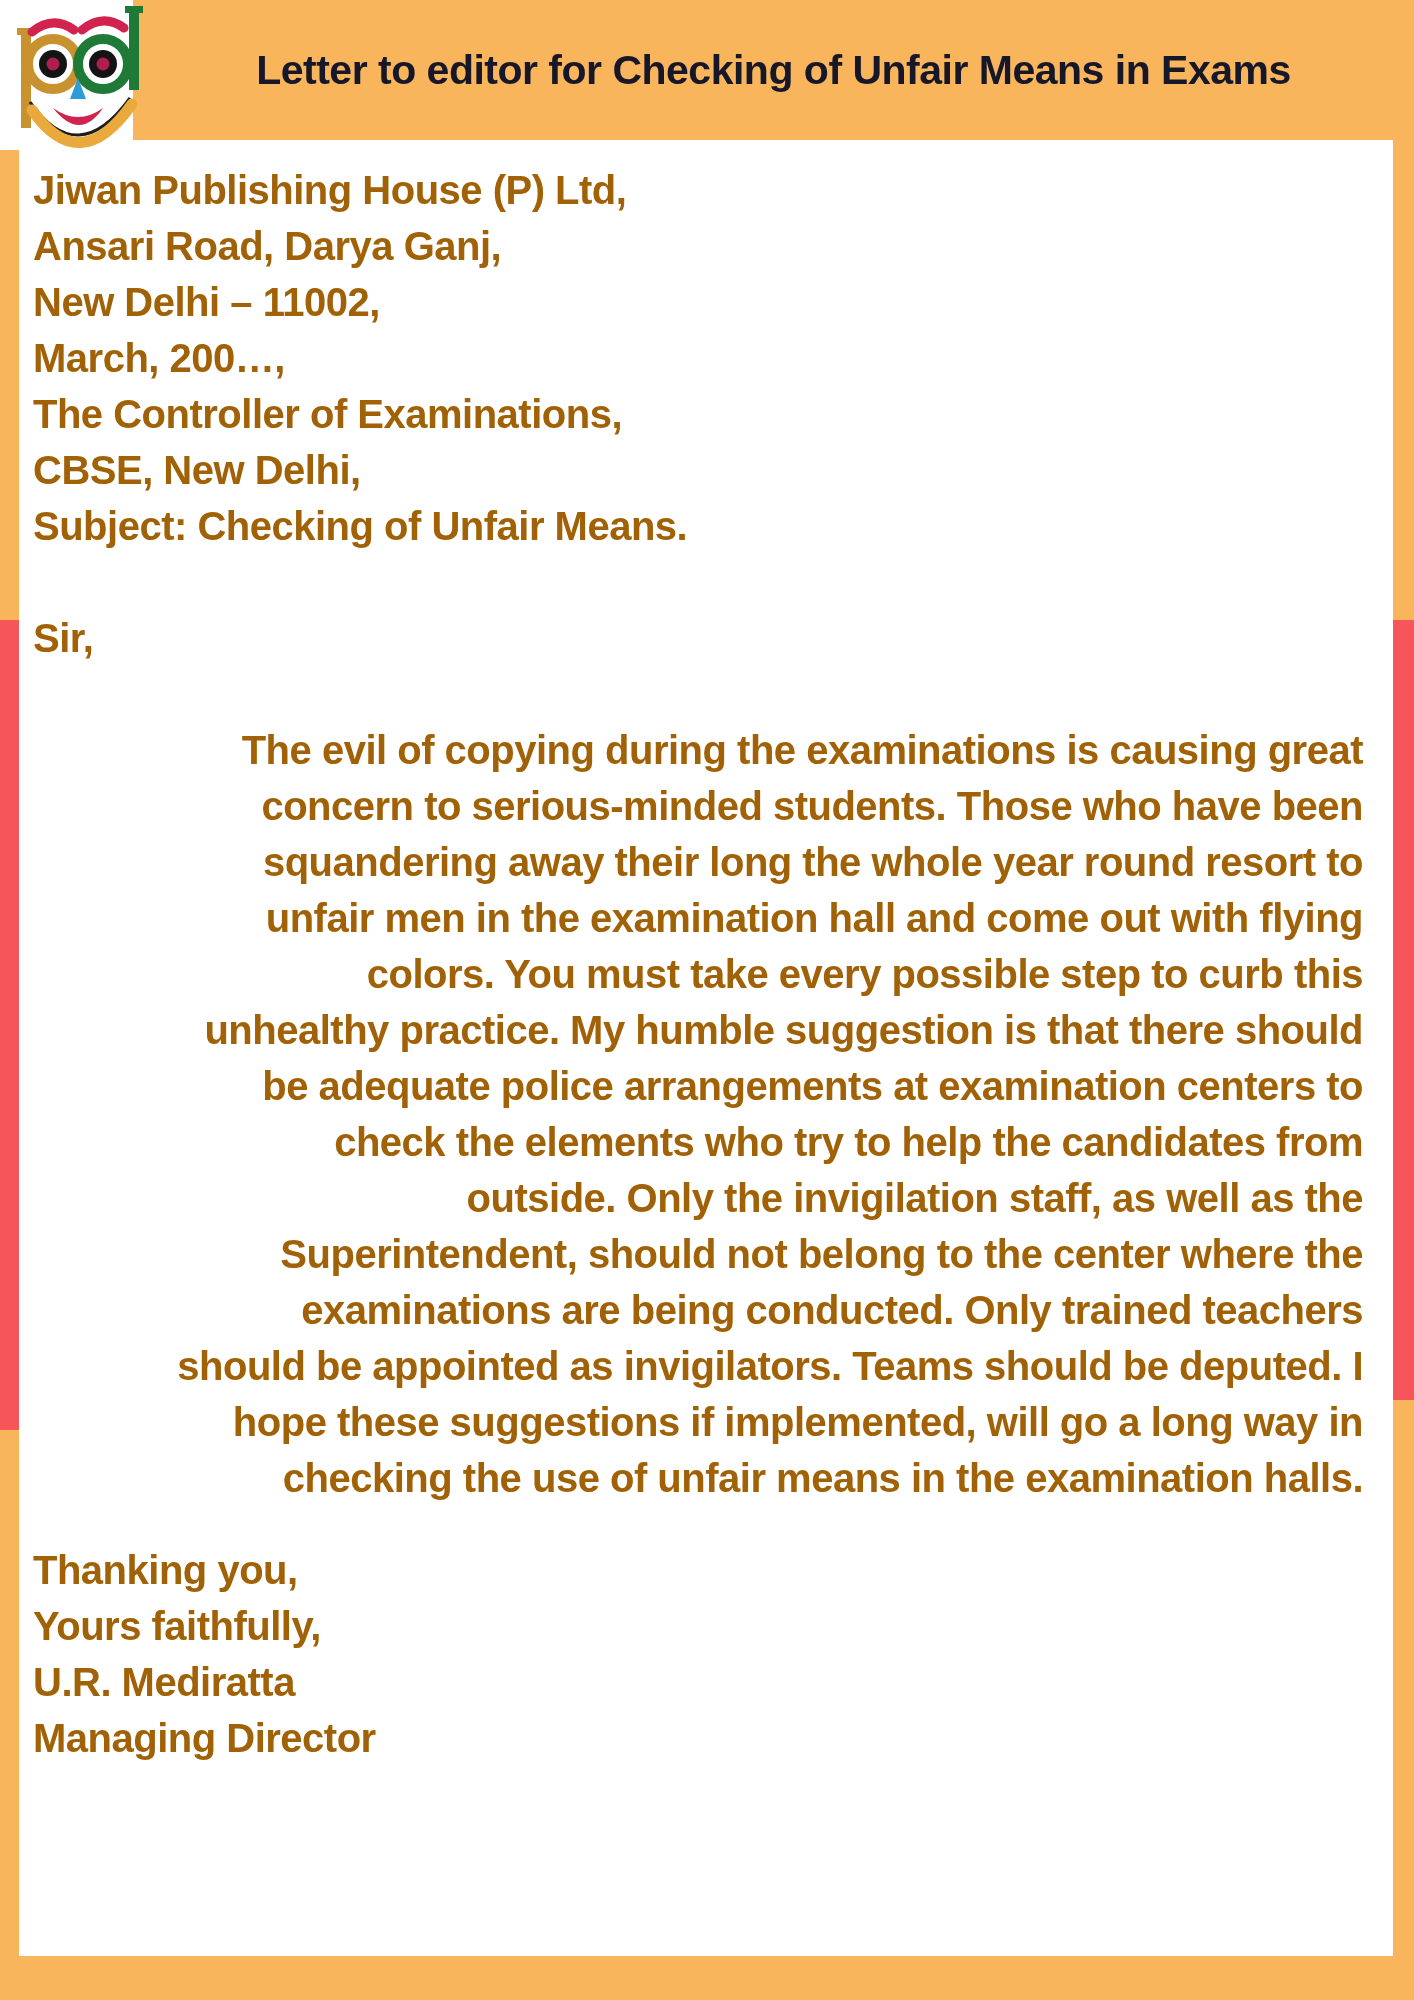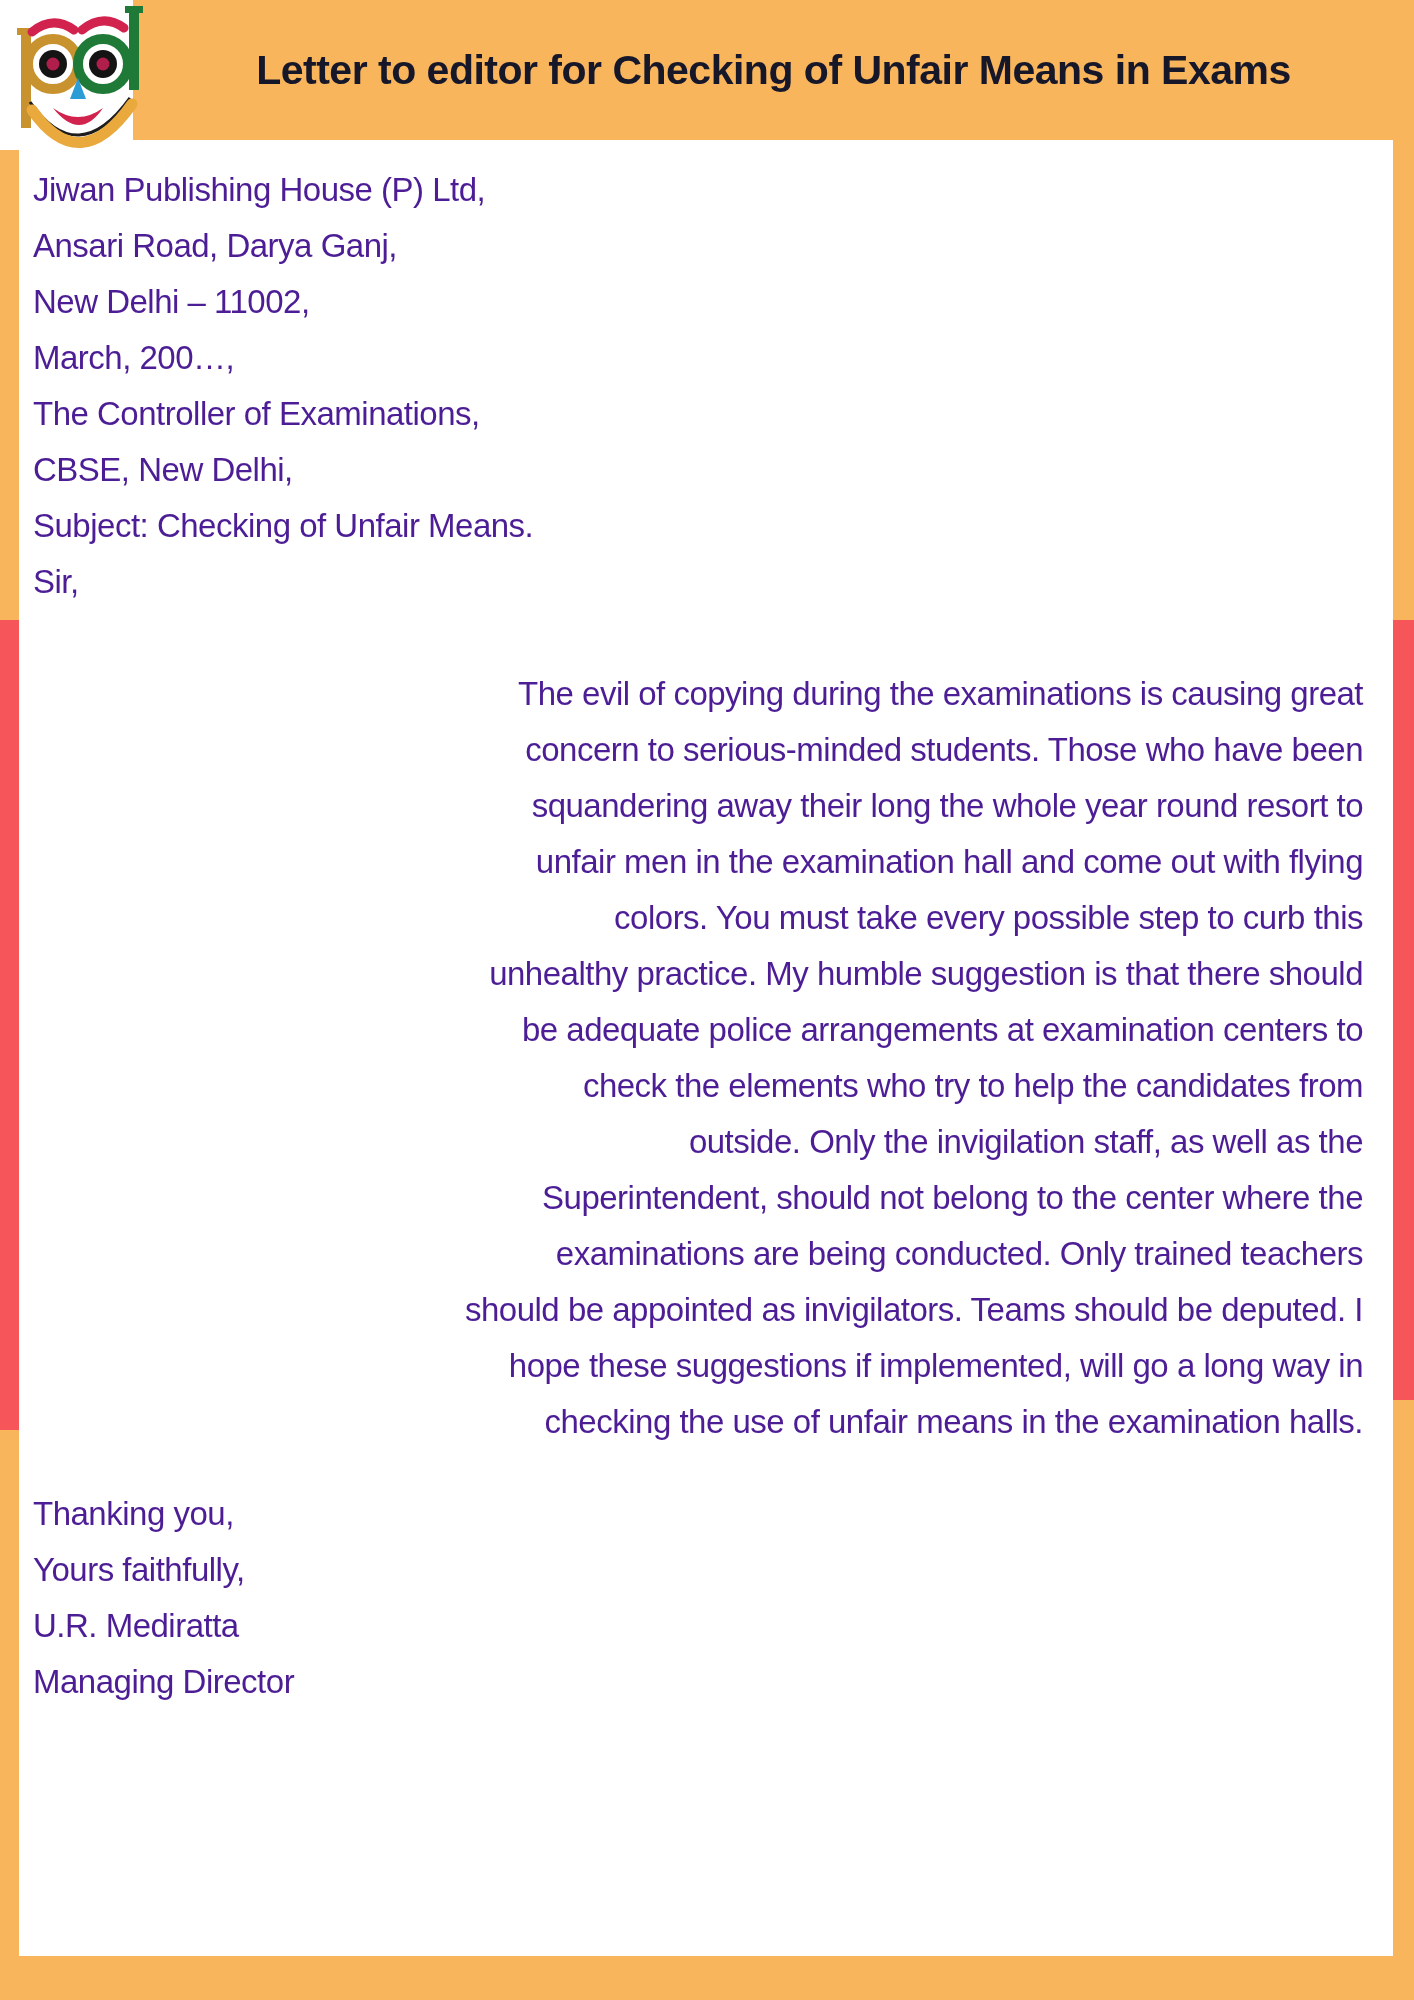--- a/index.html
+++ b/index.html
@@ -71,30 +71,30 @@
     left:0; bottom:0;
     width:100%; height:44px;
     background:#F9B55C;
     z-index:2;
   }
   
   .content{
     position:absolute;
     left:33px; top:162px;
     width:1330px;
-    color:#4c1d95;
-    font-weight:normal;
-    font-size:33px;
+    color:#a16207;
+    font-weight:bold;
+    font-size:40px;
     line-height:56px;
     letter-spacing:-0.5px;
     z-index:2;
   }
   .block{ margin:0; }
   .subject{ }
-  .salutation{ }
+  .salutation{ margin-top:56px; }
   .body-par{ margin-top:56px;text-align:right; }
   .closing{ margin-top:36px; }
 </style>
 </head>
 <body>
 
 <div class="page">
 
   <div class="header-band">
     <h1 class="title">Letter to editor for Checking of Unfair Means in Exams</h1>

